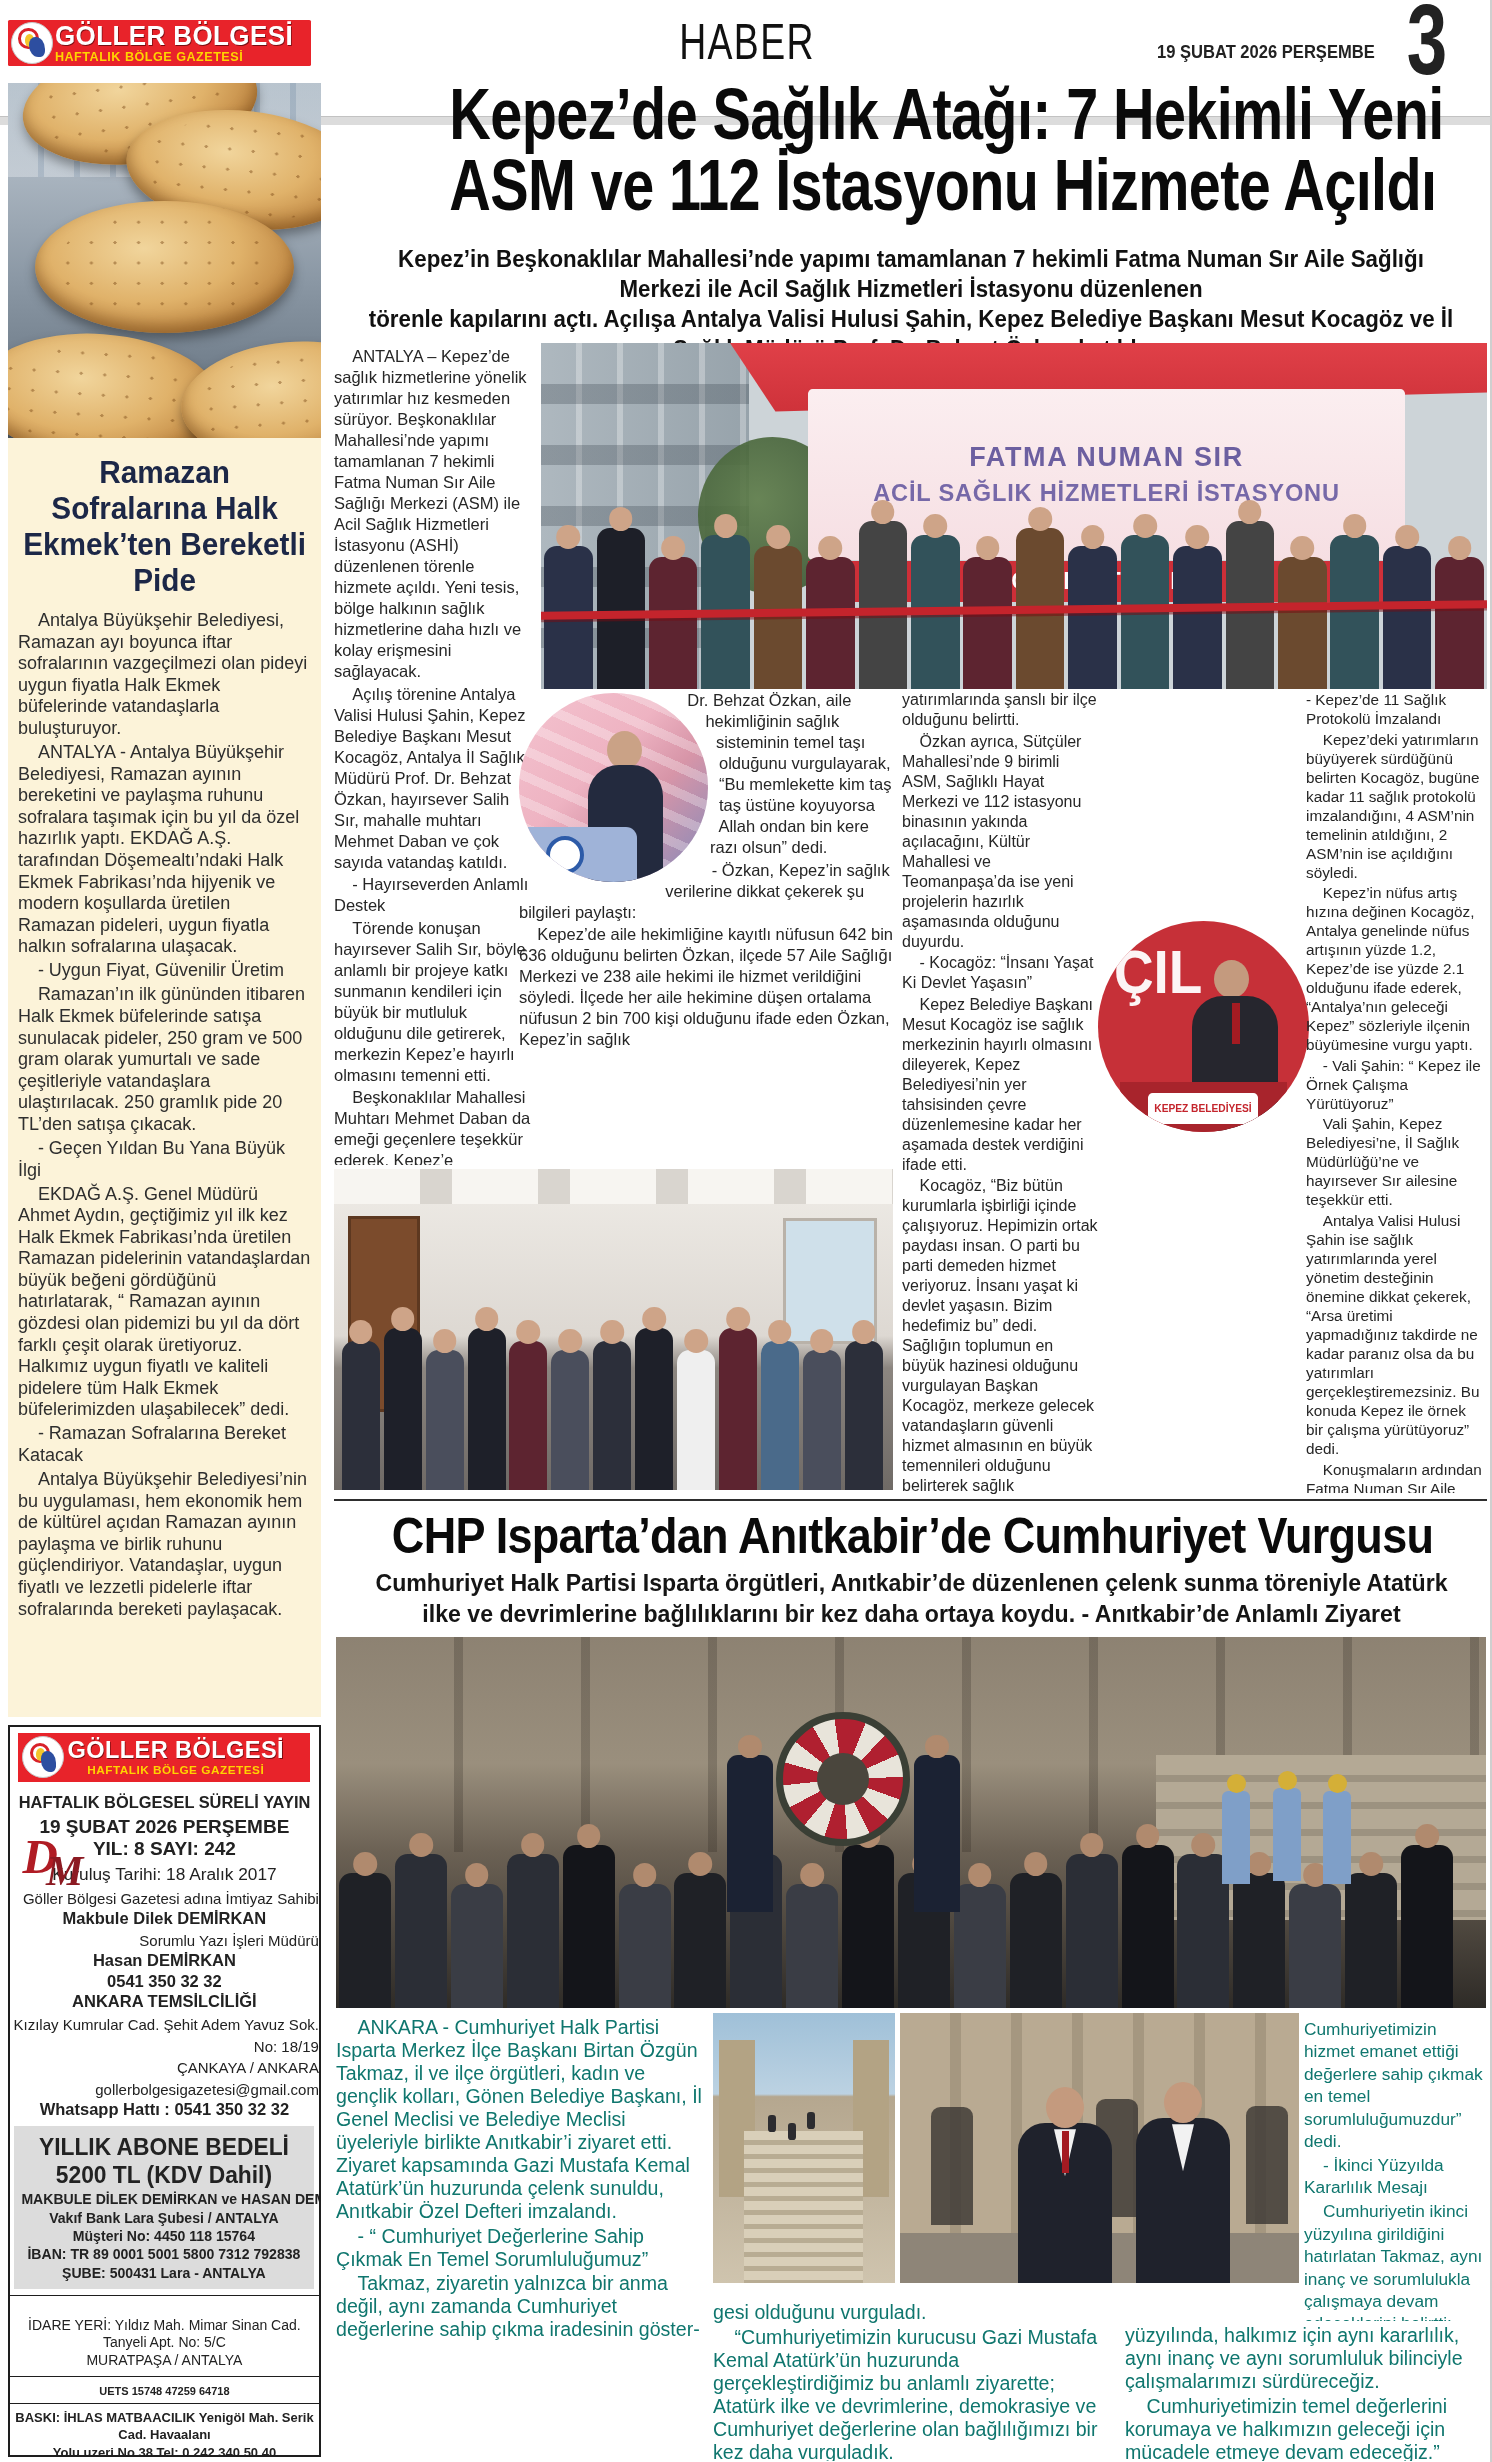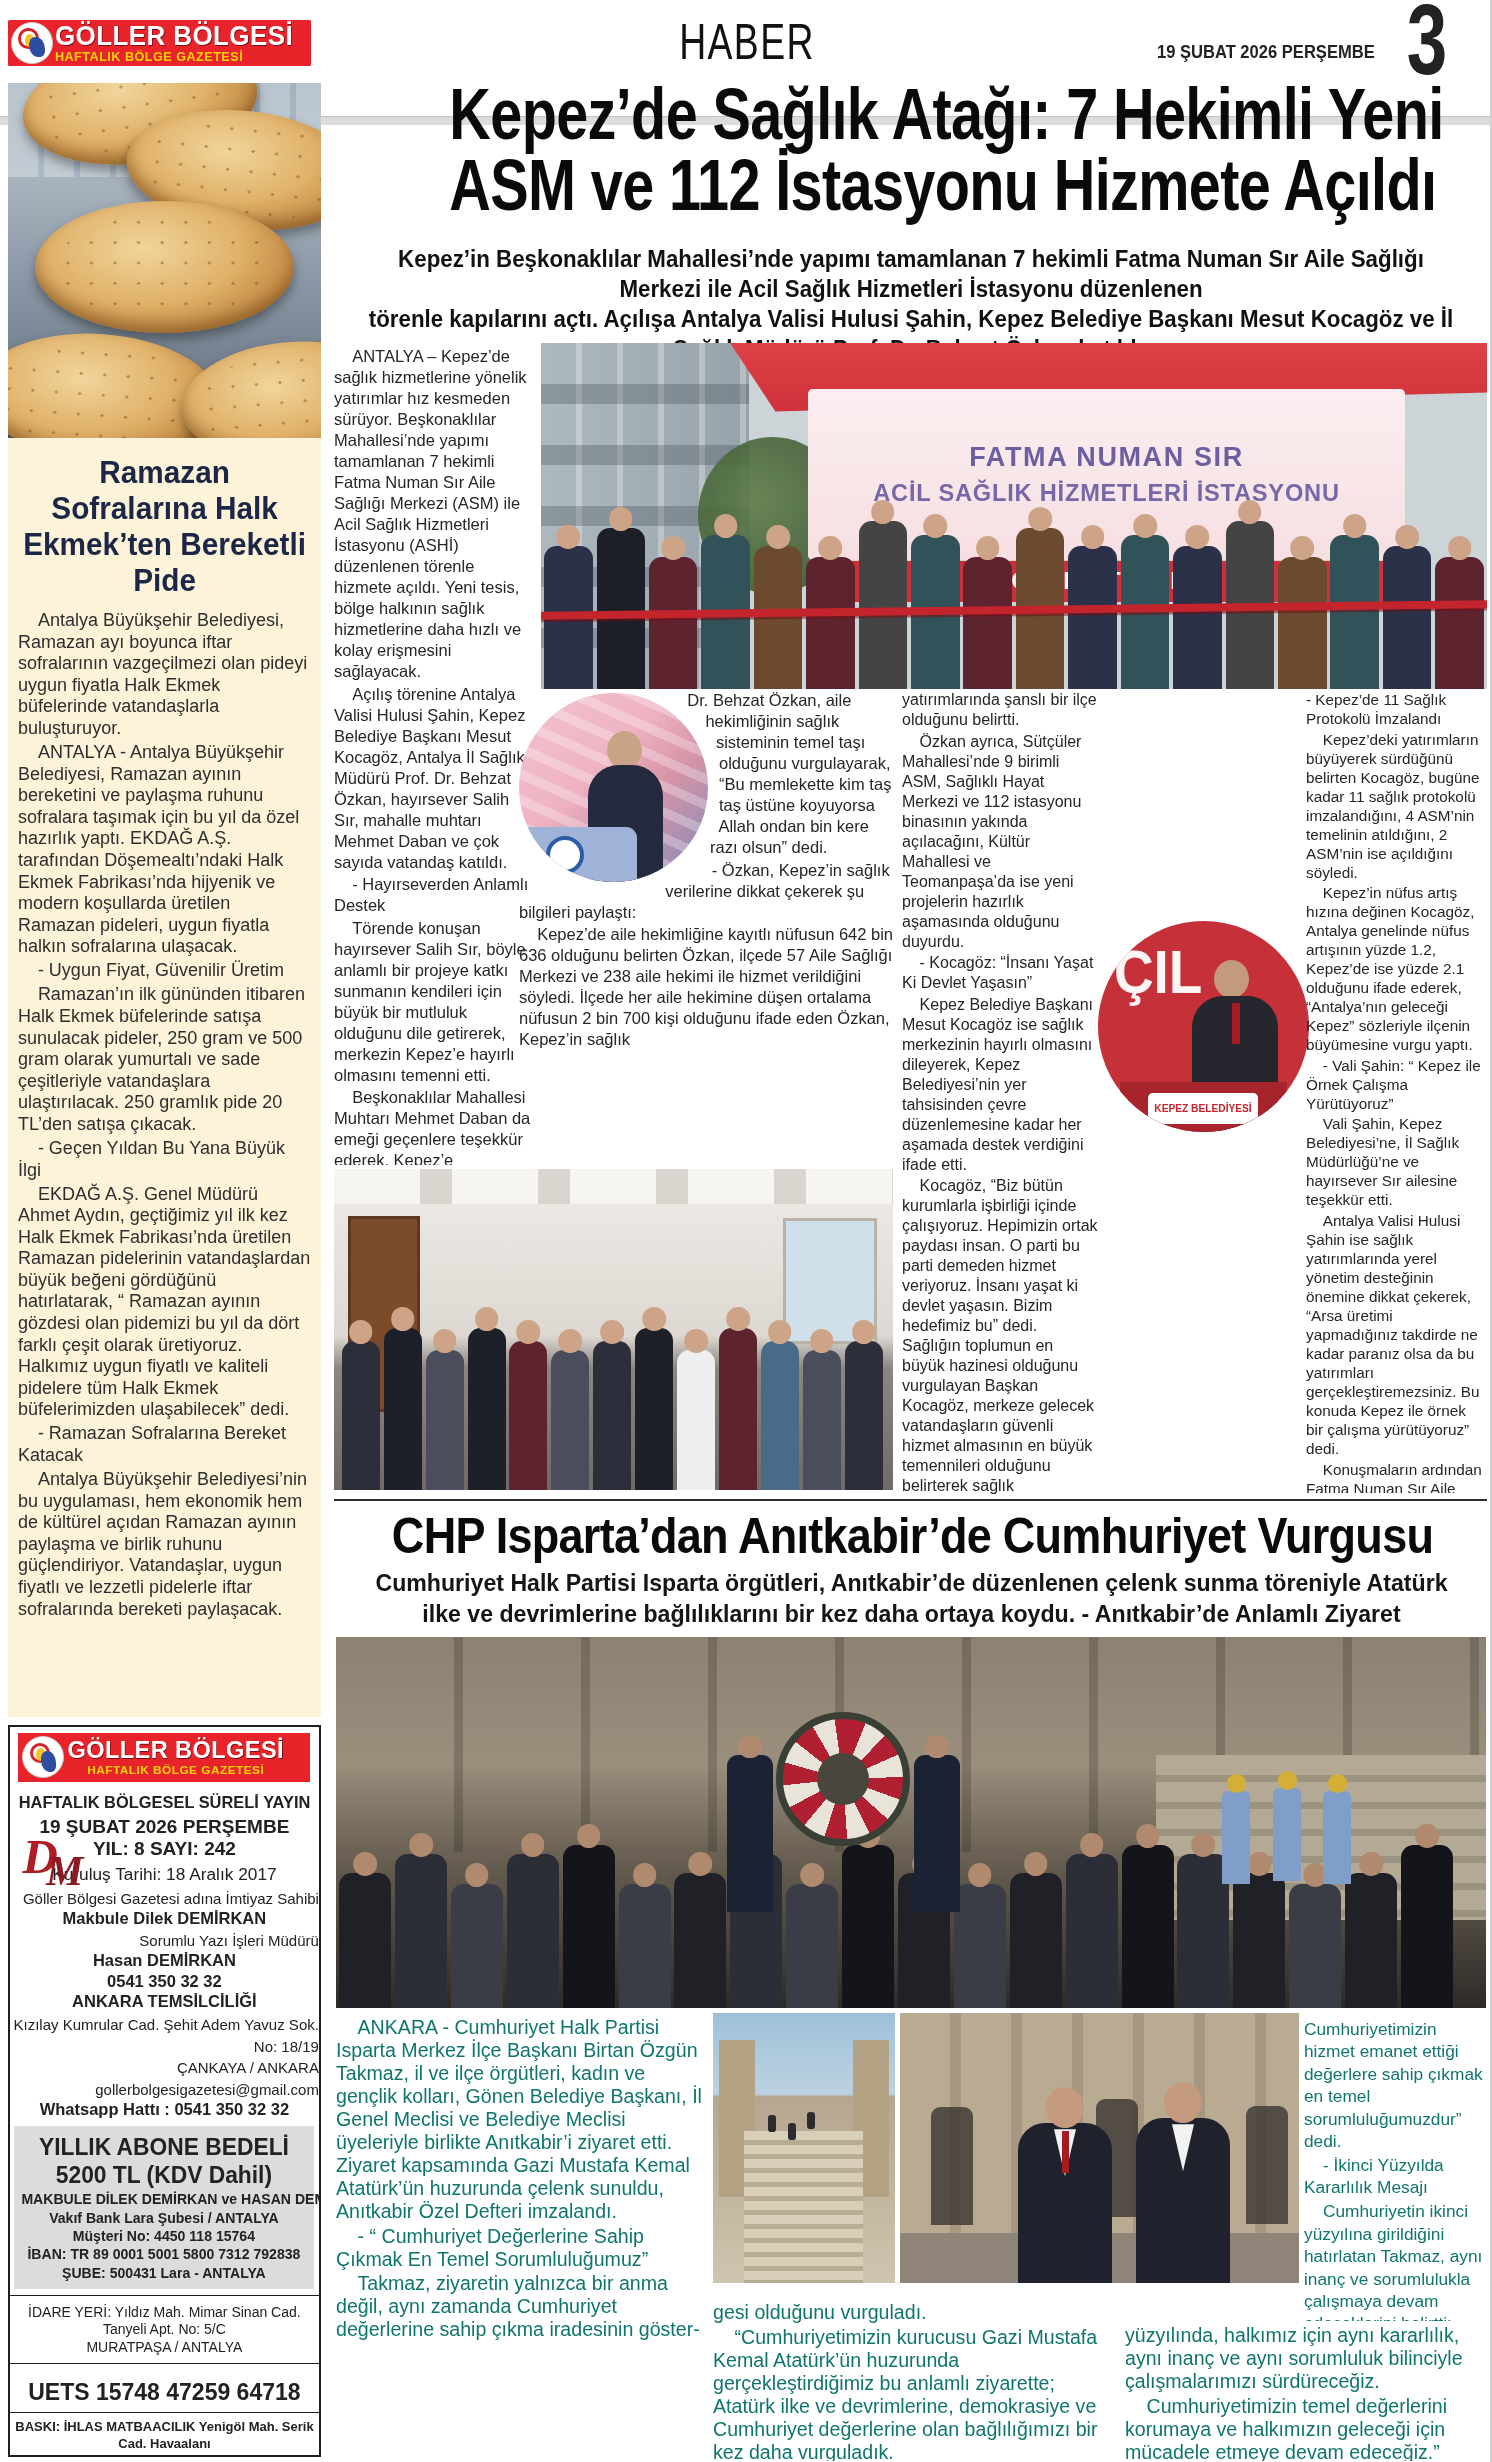--- a/index.html
+++ b/index.html
@@ -62,22 +62,22 @@
   .dm-logo{position:absolute;left:12.6px;top:101px;width:75px;height:68px;font-family:"Liberation Serif",serif;}
   .dm-logo .d{position:absolute;left:0;top:0;font-size:49px;font-weight:700;color:#b01c24;font-style:italic;}
   .dm-logo .m{position:absolute;left:23.6px;top:19px;font-size:42px;font-weight:700;color:#8c1a22;font-style:italic;}
   .k-founded{margin-top:4.7px;font-size:17.3px;}
   .k-small{font-size:15px;margin-top:4.7px;text-align:right;}
   .k-bold{font-size:16.5px;font-weight:700;margin-top:1.6px;}
   .k-sub-box{margin:7.9px auto 0 auto;width:300px;background:#dcdcdc;padding:6.3px 3.1px 7.9px 3.1px;}
   .k-sub-title{font-size:24px;font-weight:700;transform:scaleX(.95);}
   .k-sub-line{font-size:14.5px;font-weight:700;margin-top:2.4px;transform:scaleX(.97);white-space:nowrap;}
   .k-rule{width:100%;border-top:1.6px solid #1e1e1e;margin-top:6.3px;}
-  .k-idare{font-size:14px;margin-top:8px;line-height:1.25;}
-  .k-uets{font-size:23px;font-weight:700;margin-top:15px;}
+  .k-idare{font-size:14px;margin-top:21px;line-height:1.25;}
+  .k-uets{font-size:11px;font-weight:700;margin-top:8px;}
   .k-baski{font-size:13.4px;margin-top:4.7px;line-height:1.3;font-weight:700;transform:scaleX(.97);}
 
   
   .hl{position:absolute;left:334px;top:79px;width:1153px;text-align:center;line-height:.98;}
   .hl .line{display:block;font-size:72px;font-weight:700;white-space:nowrap;transform:scaleX(.8);letter-spacing:-0.8px;color:#0a0a0a;}
   .standfirst{position:absolute;left:339px;top:245px;width:1144px;text-align:center;
               font-size:23px;font-weight:700;line-height:1.3;transform:scaleX(.97);color:#111;}
 
   .lead-col{position:absolute;font-size:16.5px;line-height:21px;color:#262626;overflow:hidden;}
   .lead-col p{margin:0 0 1.6px 0;text-indent:1.1em;}

